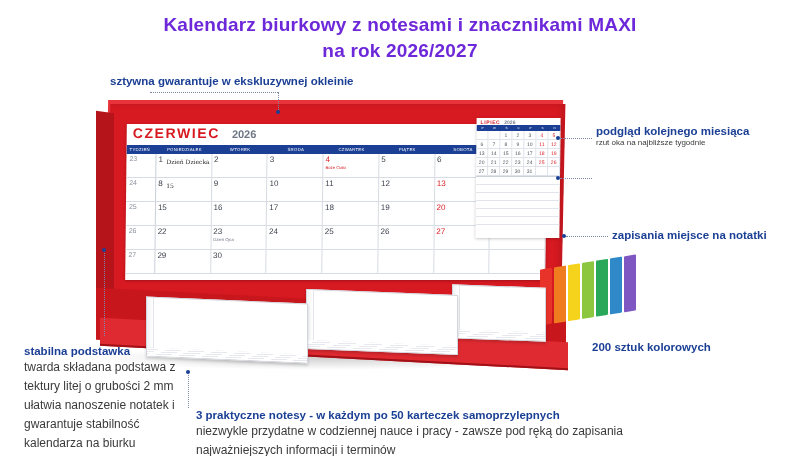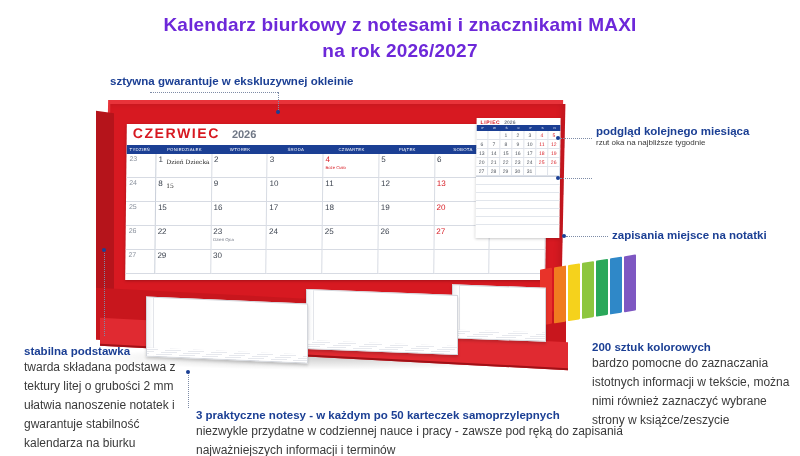--- a/index.html
+++ b/index.html
@@ -530,21 +530,20 @@
 
   <div class="block" style="left:24px; top:344px; width:162px;">
     <span>stabilna podstawka</span>
     <span class="sub">twarda składana podstawa z tektury litej o grubości 2 mm ułatwia nanoszenie notatek i gwarantuje stabilność kalendarza na biurku</span>
   </div>
   <div class="lead v" style="left:104px; top:250px; height:86px;"></div>
   <div class="dot" style="left:102px; top:248px;"></div>
 
   <div class="block" style="left:592px; top:340px; width:200px;">
     <span>200 sztuk kolorowych</span><br>
-    <span class="sub">bardzo pomocne do zaznaczania istotnych informacji w tekście, można nimi również zaznaczyć wybrane strony w książce/zeszycie</span>
   </div>
 
   <div class="block" style="left:196px; top:408px; width:430px;">
     <span>3 praktyczne notesy - w każdym po 50 karteczek samoprzylepnych</span>
     <span class="sub">niezwykle przydatne w codziennej nauce i pracy - zawsze pod ręką do zapisania najważniejszych informacji i terminów</span>
   </div>
   <div class="lead v" style="left:188px; top:372px; height:36px;"></div>
   <div class="dot" style="left:186px; top:370px;"></div>
 
 </div>

